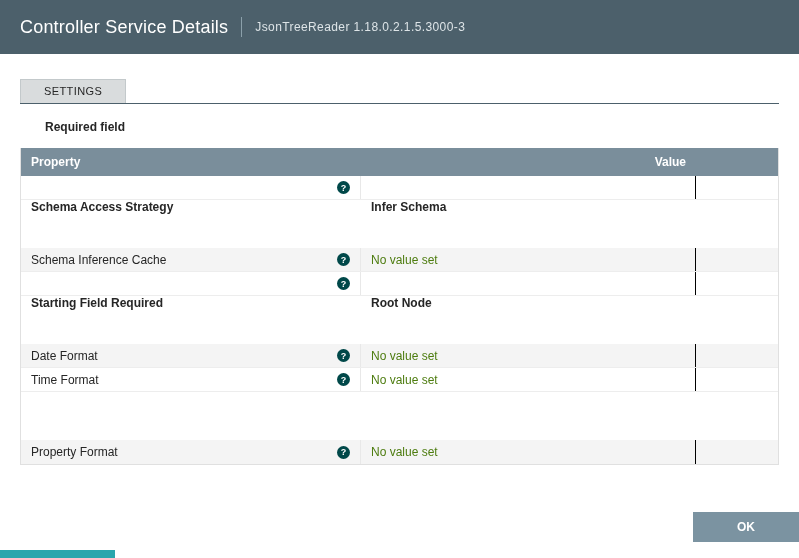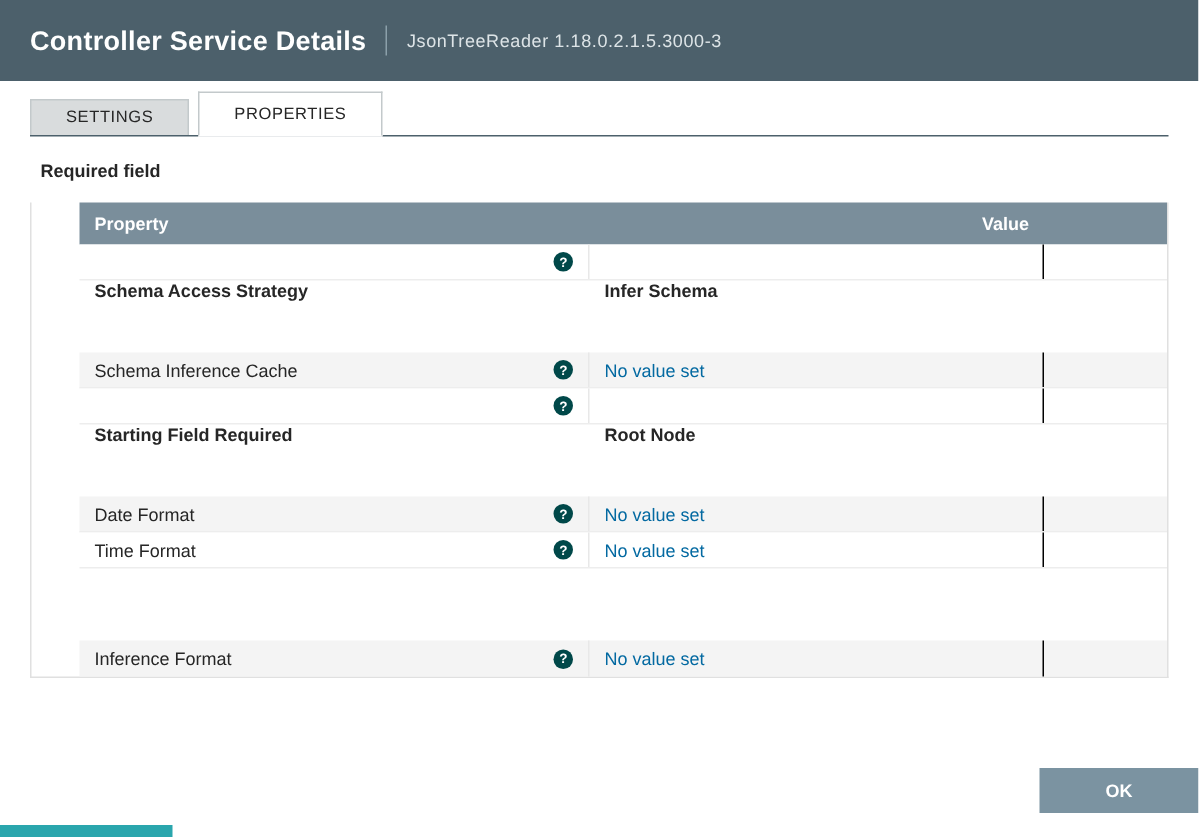--- a/index.html
+++ b/index.html
@@ -14,27 +14,27 @@
 
   
   .dialog-header {
     height: 54px;
     background: var(--header-bg, #4c606b);
     color: #fff;
     display: flex;
     align-items: center;
     padding: 0 20px;
   }
-  .dialog-title { font-size: 18px; font-weight: bold; letter-spacing: .2px; }
+  .dialog-title { font-size: 18px; font-weight: normal; letter-spacing: .2px; }
   .header-divider { width: 1px; height: 20px; background: #8ba0aa; margin: 0 13px; }
   .dialog-subtitle { font-size: 12px; color: #dde4e7; letter-spacing: .4px; text-align: center; }
 
   
   .tab-bar {
-    margin: 9px 20px 0 20px;
+    margin: 22px 20px 0 20px;
     height: 28px;
     display: flex;
     align-items: flex-end;
     border-bottom: 1px solid var(--header-bg, #4c606b);
   }
   .tab {
     background: #d9dcdd;
     border: 1px solid #c3c9cb;
     border-bottom: none;
     height: 24px;
@@ -51,33 +51,32 @@
     background: #ffffff;
     height: 30px;
     line-height: 29px;
     margin-bottom: -1px;
     border: 1px solid #c3c9cb;
     border-bottom: 1px solid #ffffff;
   }
 
   
   .required-note {
-    margin: 16px 27px 14px 27px;
+    margin: 16px 27px 14px 45px;
     font-size: 12px;
     font-weight: bold;
   }
 
   
   .prop-table {
     margin: 0 20px;
     width: 759px;
     font-size: 12px;
     border: 1px solid #e0e0e0;
     border-top: none;
-    padding-left: 32px;
   }
   .t-header {
     display: flex;
     align-items: center;
     height: 28px;
     background: var(--table-header-bg, #7a8e9b);
     color: #ffffff;
     font-weight: bold;
   }
   .t-row {
@@ -104,21 +103,21 @@
     padding: 0 10px;
     border-right: 1px solid #000000;
     height: 100%;
     display: flex;
     align-items: center;
   }
   .t-header .cell-value { border-right: none; justify-content: flex-end; }
   .cell-extra { width: 82px; height: 100%; }
 
   .bold { font-weight: bold; margin-top: 38px; }
-  .unset { color: #0369a1; }
+  .unset { color: #4d7c0f; }
 
   .help-icon {
     width: 13px;
     height: 13px;
     min-width: 13px;
     border-radius: 50%;
     background: var(--help-icon-color, #004849);
     color: #ffffff;
     font-size: 9px;
     font-weight: bold;
@@ -156,21 +155,20 @@
 <body>
 
 <div class="dialog-header">
   <span class="dialog-title">Controller Service Details</span>
   <span class="header-divider"></span>
   <span class="dialog-subtitle">JsonTreeReader 1.18.0.2.1.5.3000-3</span>
 </div>
 
 <div class="tab-bar">
     <div class="tab">SETTINGS</div>
-    <div class="tab active">PROPERTIES</div>
   </div>
 
 <div class="required-note">Required field</div>
 
 <div class="prop-table">
   <div class="t-header">
     <div class="cell-prop">
       <span>Property</span>
     </div>
     <div class="cell-value">
@@ -224,21 +222,21 @@
       <span>Time Format</span>
       <span class="help-icon">?</span>
     </div>
     <div class="cell-value">
       <span class="unset">No value set</span>
     </div>
     <div class="cell-extra"></div>
   </div>
       <div class="t-row alt">
     <div class="cell-prop">
-      <span>Inference Format</span>
+      <span>Property Format</span>
       <span class="help-icon">?</span>
     </div>
     <div class="cell-value">
       <span class="unset">No value set</span>
     </div>
     <div class="cell-extra"></div>
   </div>
     </div>
 </div>
 

